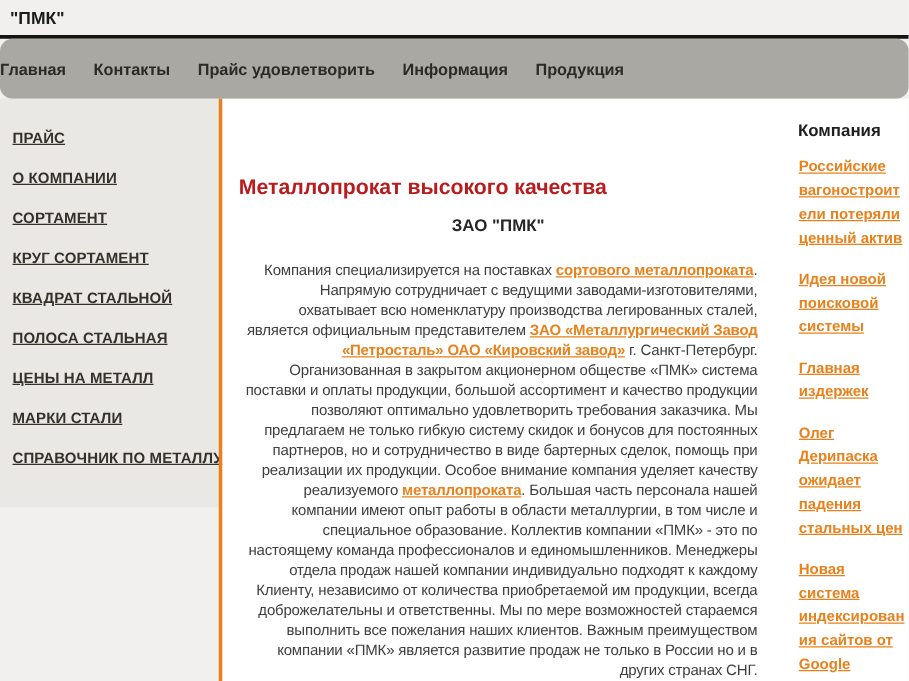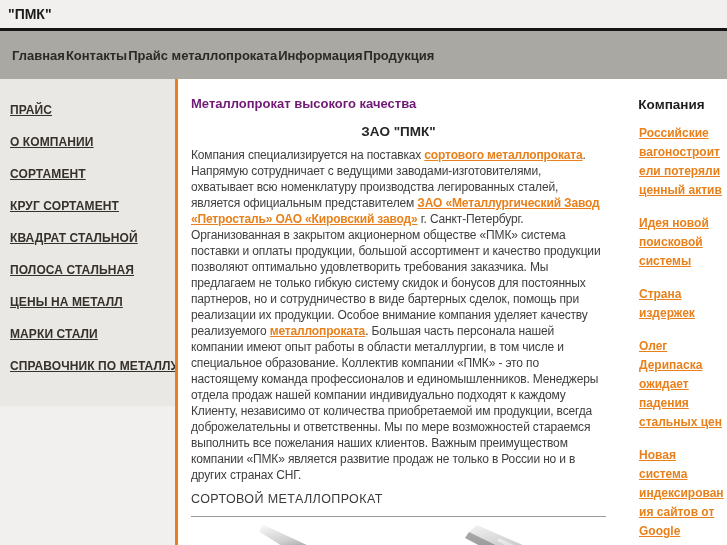--- a/index.html
+++ b/index.html
@@ -8,37 +8,37 @@
     font-family:"Liberation Sans", sans-serif;
     background:#f1f0ee;
     position:relative;
   }
   
   .topbar { position:absolute; left:0; top:0; width:727px; height:28px; background:#f1f0ee; }
   .site-title { position:absolute; left:8px; top:6px; font-size:14px; font-weight:bold; color:#1b1b1b; }
   .black-rule { position:absolute; left:0; top:28px; width:727px; height:3px; background:#151515; }
   
   .nav { position:absolute; left:0; top:31px; width:727px; height:48px; background:#a9a8a3;
-         display:flex; align-items:center; padding-left:12px; gap:1px; }
+         display:flex; align-items:center; padding-left:0; gap:22px;border-radius:10px; }
   .nav-item { font-size:13px; font-weight:bold; color:#2b2a26; text-decoration:none; cursor:pointer; white-space:nowrap; }
   
   .sidebar-panel { position:absolute; left:0; top:79px; width:175px; height:342px;
                    background:#e9e8e5; border-bottom:1px solid #c7c6c2; padding:25px 0 0 10px; }
   .side-link { display:block; font-size:12px; font-weight:bold; color:#35312a;
                text-decoration:underline; line-height:13px; margin-bottom:19px;
                letter-spacing:0.1px; cursor:pointer; white-space:nowrap; }
   .sidebar-below { position:absolute; left:0; top:406px; width:175px; height:139px; background:#f1f0ee; }
   .orange-rule { position:absolute; left:175px; top:79px; width:3px; height:466px; background:#e8811b; }
   
   .content-bg { position:absolute; left:178px; top:79px; width:549px; height:466px; background:#ffffff; }
   
   .main { position:absolute; left:178px; top:79px; width:434px; height:466px; padding:17px 6px 0 13px; }
-  .page-heading { font-size:13px; font-weight:bold; color:#701a75; }
+  .page-heading { font-size:17px; font-weight:bold; color:#b91c1c;margin-top:44px; }
   .sub-heading { font-size:13.5px; font-weight:bold; color:#262626; text-align:center; margin-top:13px; }
-  .about { font-size:12px; line-height:16px; color:#3e3e3e; margin-top:8px; letter-spacing:-0.15px; }
+  .about { font-size:12px; line-height:16px; color:#3e3e3e; margin-top:20px; letter-spacing:-0.15px;text-align:right; }
   .text-link { color:#e8811b; font-weight:bold; text-decoration:underline; cursor:pointer; }
   .section-title { font-size:12.5px; color:#3a3a3a; text-align:left; margin-top:9px; letter-spacing:0.4px; }
   .rule { border:0; border-top:1px solid #9a9a9a; margin-top:10px; }
   .products { position:relative; margin-top:3px; height:90px; }
   .product-figure { position:absolute; width:140px; height:78px; }
   .fig-round { left:55px; top:2px; }
   .fig-square { left:268px; top:2px; }
   
   .news { position:absolute; left:612px; top:79px; width:115px; padding:18px 2px 0 6px; }
   .news-heading { font-size:13.5px; font-weight:bold; color:#1f1f1f; text-align:center; }
@@ -50,21 +50,21 @@
 <body>
 
 <div class="topbar">
   <div class="site-title">"ПМК"</div>
 </div>
 <div class="black-rule"></div>
 
 <nav class="nav">
     <a class="nav-item">Главная</a>
     <a class="nav-item">Контакты</a>
-    <a class="nav-item">Прайс металлопроката</a>
+    <a class="nav-item">Прайс удовлетворить</a>
     <a class="nav-item">Информация</a>
     <a class="nav-item">Продукция</a>
   </nav>
 
 <div class="sidebar-panel">
     <a class="side-link">ПРАЙС</a>
     <a class="side-link">О КОМПАНИИ</a>
     <a class="side-link">СОРТАМЕНТ</a>
     <a class="side-link">КРУГ СОРТАМЕНТ</a>
     <a class="side-link">КВАДРАТ СТАЛЬНОЙ</a>
@@ -132,18 +132,18 @@
     </div>
 
   </div>
 </main>
 
 <aside class="news">
   <div class="news-heading">Компания</div>
   <div class="news-list">
       <a class="news-link">Российские вагоностроители потеряли ценный актив</a>
       <a class="news-link">Идея новой поисковой системы</a>
-      <a class="news-link">Страна издержек</a>
+      <a class="news-link">Главная издержек</a>
       <a class="news-link">Олег Дерипаска ожидает падения стальных цен</a>
       <a class="news-link">Новая система индексирования сайтов от Google</a>
       <a class="news-link">Две крупные китайские стальные компании приняли решение о слиянии</a>
     </div>
 </aside>
 
 </body></html>

